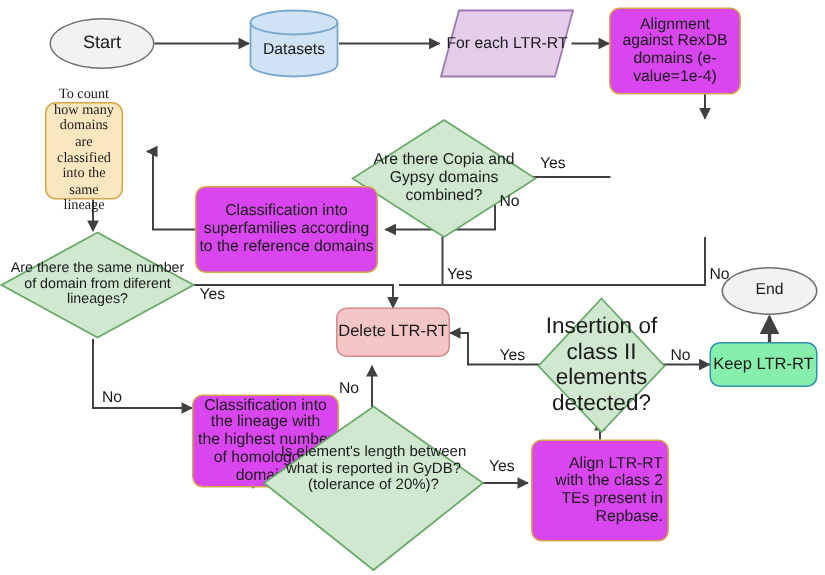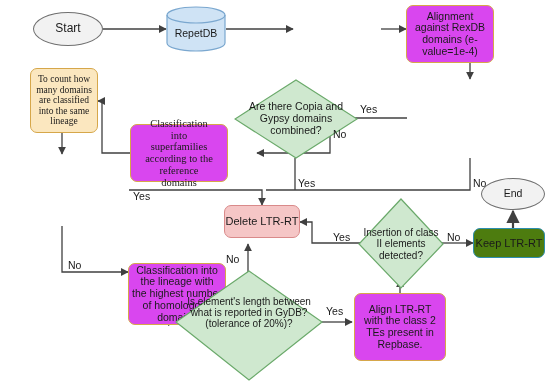--- a/index.html
+++ b/index.html
@@ -3,21 +3,21 @@
 <meta charset="utf-8">
 <style>
   html,body{margin:0;padding:0;background:#ffffff;}
   body{font-family:"Liberation Sans",sans-serif;}
   #stage{position:relative;width:550px;height:383px;background:#ffffff;overflow:hidden;}
   #svg{position:absolute;left:0;top:0;width:550px;height:383px;}
   .node{position:absolute;box-sizing:border-box;display:flex;align-items:center;justify-content:center;text-align:center;color:#1a1a1a;line-height:1.12;}
   .proc{border:1.2px solid #d6a74a;background:#d946ef;border-radius:7px;}
   .proc-serif{border:1.2px solid #d6a74a;background:#fbe7bf;border-radius:7px;font-family:"Liberation Serif",serif;}
   .del{border:1.2px solid #d98a8a;background:#f5c6c6;border-radius:7px;}
-  .keep{border:1.4px solid #2e8fae;background:#4d7c0f;border-radius:7px;}
+  .keep{border:1.4px solid #2e8fae;background:#86efac;border-radius:7px;}
   .term{border:1.2px solid #6f6f6f;background:#f2f2f2;border-radius:50%/50%;}
   .label{position:absolute;color:#1a1a1a;white-space:nowrap;}
   .cap{position:absolute;text-align:center;color:#1a1a1a;line-height:1.14;}
   .diamond-wrap{position:absolute;}
   .diamond-wrap>svg{position:absolute;left:0;top:0;}
   .diamond-txt{position:absolute;left:0;top:0;width:100%;height:100%;display:flex;align-items:center;justify-content:center;text-align:center;line-height:1.12;color:#1a1a1a;padding:0 6px;box-sizing:border-box;}
   .para{position:absolute;}
   .para>svg{position:absolute;left:0;top:0;}
   .para-txt{position:absolute;left:0;top:0;width:100%;height:100%;display:flex;align-items:center;justify-content:center;text-align:center;line-height:1.15;color:#1a1a1a;}
   .cyl{position:absolute;}
@@ -80,75 +80,91 @@
   <div class="node term" style="left:33px;top:12px;width:70px;height:34px;font-size:12px;">
     <span>Start</span>
   </div>
 
   <div class="cyl" style="left:166px;top:6px;width:60px;height:46px;">
     <svg width="60" height="46" viewBox="0 0 60 46">
       <path d="M1,9 a29,8 0 0 1 58,0 L59,37 a29,8 0 0 1 -58,0 Z" fill="#cfe3f5" stroke="#7aa7cf" stroke-width="1.2"></path>
       <path d="M1,9 a29,8 0 0 0 58,0" fill="none" stroke="#7aa7cf" stroke-width="1.2"></path>
     </svg>
     <div class="cyl-txt" style="font-size:10.5px;padding-top:4px;">
-      <span>RepetDB</span>
-    </div>
-  </div>
-
-
+      <span>Datasets</span>
+    </div>
+  </div>
+
+
+  <div class="para" style="left:293px;top:6px;width:90px;height:46px;">
+    <svg width="90" height="46" viewBox="0 0 90 46">
+      <path d="M13,1 L89,1 L77,45 L1,45 Z" fill="#e4cdeb" stroke="#9f79b0" stroke-width="1.2"></path>
+    </svg>
+    <div class="para-txt" style="font-size:10.5px;">
+      <span>For each LTR-RT</span>
+    </div>
+  </div>
 
   <div class="node proc" style="left:406px;top:5px;width:88px;height:58px;font-size:10.5px;padding:0 4px;">
     <span>Alignment against RexDB domains (e-value=1e-4)</span>
   </div>
 
 
   <div class="diamond-wrap" style="left:234px;top:79px;width:124px;height:80px;">
     <svg width="124" height="80" viewBox="0 0 124 80">
       <path d="M62,1 L123,40 L62,79 L1,40 Z" fill="#cfe8cf" stroke="#6aa96a" stroke-width="1.2"></path>
     </svg>
     <div class="diamond-txt" style="font-size:10.5px;">
       <span>Are there Copia and Gypsy domains combined?</span>
     </div>
   </div>
 
-  <div class="node proc" style="left:130px;top:124px;width:98px;height:58px;font-size:10.5px;padding:0 11px;font-family:Liberation Serif, serif;">
+  <div class="node proc" style="left:130px;top:124px;width:122px;height:58px;font-size:10.5px;padding:0 1px;">
     <span>Classification into superfamilies according to the reference domains</span>
   </div>
 
-  <div class="node proc-serif" style="left:30px;top:68px;width:68px;height:65px;font-size:9.5px;padding:0 3px;">
+  <div class="node proc-serif" style="left:30px;top:68px;width:52px;height:65px;font-size:9.5px;padding:0 3px;">
     <span>To count how many domains are classified into the same lineage</span>
   </div>
 
+  <div class="diamond-wrap" style="left:0px;top:154px;width:130px;height:72px;">
+    <svg width="130" height="72" viewBox="0 0 130 72">
+      <path d="M65,1 L129,36 L65,71 L1,36 Z" fill="#cfe8cf" stroke="#6aa96a" stroke-width="1.2"></path>
+    </svg>
+    <div class="diamond-txt" style="font-size:9.5px;">
+      <span>Are there the same number of domain from diferent lineages?</span>
+    </div>
+  </div>
 
   <div class="node proc" style="left:128px;top:263px;width:98px;height:62px;font-size:10.5px;padding:0 3px;">
     <span>Classification into the lineage with the highest number of homologous domains</span>
   </div>
 
   <div class="node del" style="left:224px;top:205px;width:76px;height:33px;font-size:11px;">
     <span>Delete LTR-RT</span>
   </div>
 
   <div class="diamond-wrap" style="left:175px;top:270px;width:148px;height:113px;">
     <svg width="148" height="113" viewBox="0 0 148 113">
       <path d="M74,1 L147,52 L74,110 L1,52 Z" fill="#cfe8cf" stroke="#6aa96a" stroke-width="1.2"></path>
     </svg>
     <div class="diamond-txt" style="font-size:10px;align-items:flex-start;padding-top:26px;">
       <span>Is element's length between what is reported in GyDB? (tolerance of 20%)?</span>
     </div>
   </div>
 
-  <div class="node proc" style="left:354px;top:293px;width:92px;height:68px;font-size:10.5px;padding:0 3px;">
+  <div class="node proc" style="left:354px;top:293px;width:92px;height:68px;font-size:10.5px;padding:0 3px;text-align:right;">
     <span>Align LTR-RT with the class 2 TEs present in Repbase.</span>
   </div>
 
   <div class="diamond-wrap" style="left:358px;top:198px;width:86px;height:92px;">
     <svg width="86" height="92" viewBox="0 0 86 92">
       <path d="M43,1 L85,46 L43,90 L1,46 Z" fill="#cfe8cf" stroke="#6aa96a" stroke-width="1.2"></path>
     </svg>
-    <div class="diamond-txt" style="font-size:10px;padding:0 3px;">
+    <div class="diamond-txt" style="font-size:15px;padding:0 3px;">
       <span>Insertion of class II elements detected?</span>
     </div>
   </div>
 
   <div class="node keep" style="left:473px;top:228px;width:72px;height:30px;font-size:11px;">
     <span>Keep LTR-RT</span>
   </div>
 
   <div class="node term" style="left:481px;top:178px;width:64px;height:32px;font-size:10.5px;">
     <span>End</span>

